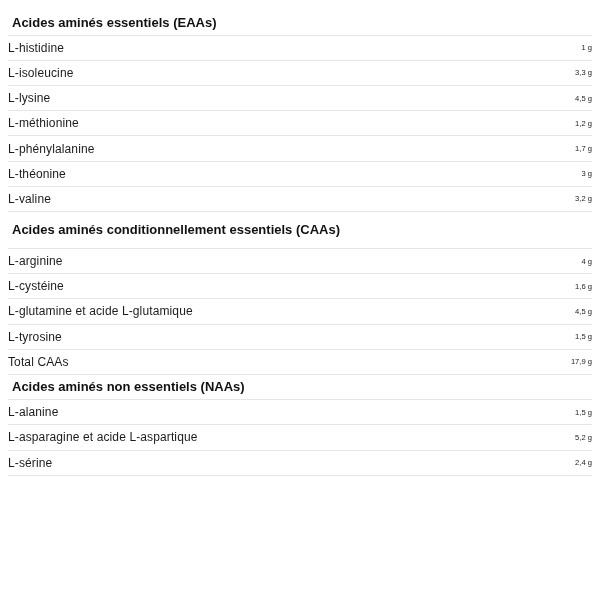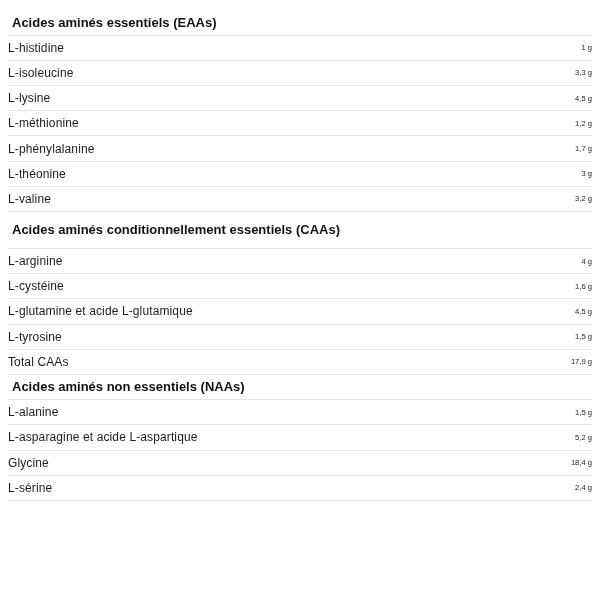--- a/index.html
+++ b/index.html
@@ -135,24 +135,20 @@
       </tr>
       <tr class="row">
         <td class="name">L-alanine</td>
         <td class="value">1,5 g</td>
       </tr>
       <tr class="row">
         <td class="name">L-asparagine et acide L-aspartique</td>
         <td class="value">5,2 g</td>
       </tr>
       <tr class="row">
-        <td class="name">Glycine</td>
-        <td class="value">18,4 g</td>
-      </tr>
-      <tr class="row">
         <td class="name">L-sérine</td>
         <td class="value">2,4 g</td>
       </tr>
 
     </tbody>
   </table>
 
 </div>
 
 </body></html>

